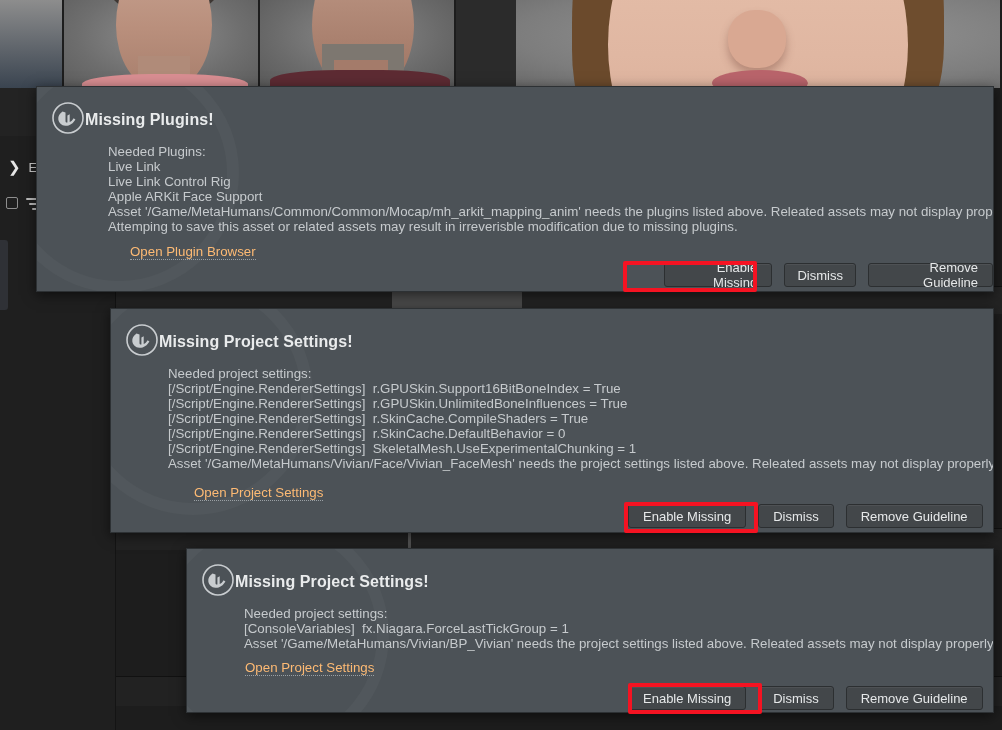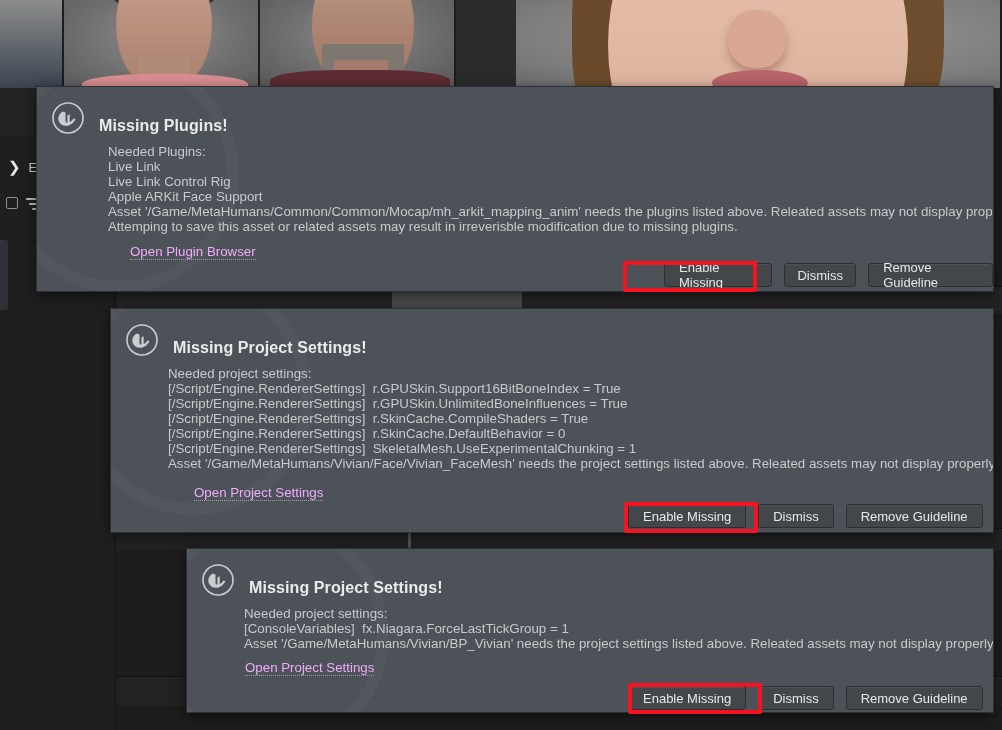--- a/index.html
+++ b/index.html
@@ -90,31 +90,31 @@
   .check-badge{ position:absolute; left:836px; top:2px; width:46px; height:28px; }
   .check-badge svg{ display:block; }
   .plus-badge{ position:absolute; left:930px; top:2px; width:36px; height:30px; background:#32b6f0; border-radius:6px 6px 18px 18px; display:flex; align-items:center; justify-content:center; color:#103040; font-size:22px; font-weight:bold; line-height:1; }
 
   
   .dialog{ position:absolute; background:#4c5257; border:1px solid #2d3134;
            box-shadow:0 3px 12px rgba(0,0,0,.55); overflow:hidden; }
   .dlg-watermark{ position:absolute; left:-38px; top:-34px; width:240px; height:240px;
            border-radius:50%; border:12px solid rgba(255,255,255,.030); pointer-events:none; }
   .dlg-inner{ position:relative; padding:13px 14px 10px 14px; }
-  .dlg-head{ display:flex; align-items:flex-end; gap:14px; }
+  .dlg-head{ display:flex; align-items:center; }
   .ue-logo{ flex:0 0 auto; width:34px; height:34px; margin-top:1px; }
   .dlg-title{ font-size:16px; font-weight:bold; color:#e9ebec; letter-spacing:.1px; padding-top:4px; }
   .dlg-body{ color:#c6cacd; font-size:13.3px; line-height:15px; white-space:pre; }
-  .dlg-hyper{ display:inline-block; color:#f0abfc; font-size:13.3px; text-decoration:none;
+  .dlg-hyper{ display:inline-block; color:#fdba74; font-size:13.3px; text-decoration:none;
            border-bottom:1px dotted #9aa0a4; cursor:pointer; }
   .dlg-buttons{ position:absolute; display:flex; gap:12px; align-items:center; }
   .btn{ height:24px; min-width:72px; padding:0 14px; background:#43474a;
         border:1px solid #2c2f31; border-radius:3px; color:#e6e8e9; font-size:13px;
         display:flex; align-items:center; justify-content:center; cursor:pointer;
-        box-shadow: inset 0 1px 0 rgba(255,255,255,.06); }
+        box-shadow: inset 0 1px 0 rgba(255,255,255,.06); text-align: right; }
   .hl-box{ position:absolute; border:4px solid #f51322; border-radius:2px; pointer-events:none; }
 
   
   #dlg1{ left:36px; top:86px; width:958px; height:206px; }
   #dlg2{ left:110px; top:308px; width:884px; height:225px; }
   #dlg3{ left:186px; top:548px; width:808px; height:165px; }
 
   #dlg1 .dlg-buttons{ left:627px; top:176px; }
   #dlg2 .dlg-buttons{ left:517px; top:195px; }
   #dlg3 .dlg-buttons{ left:441px; top:137px; }

